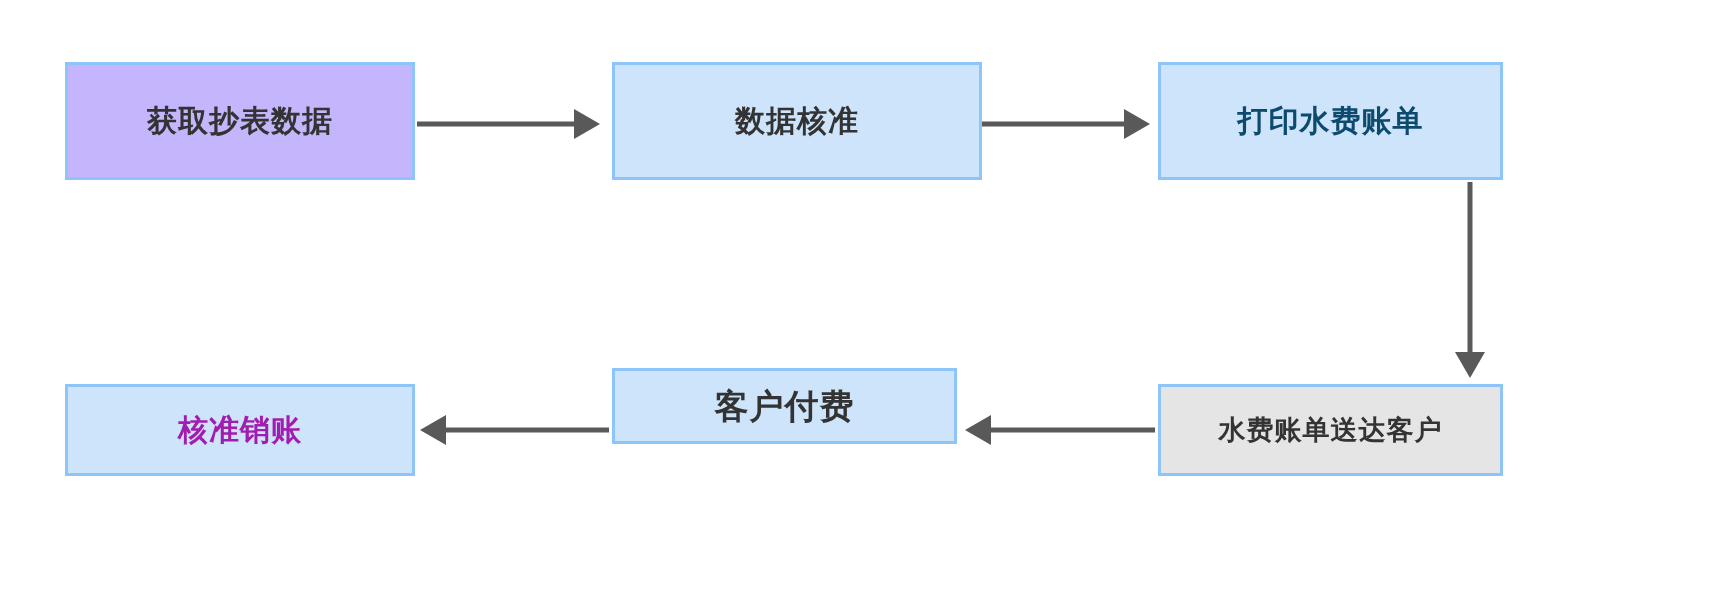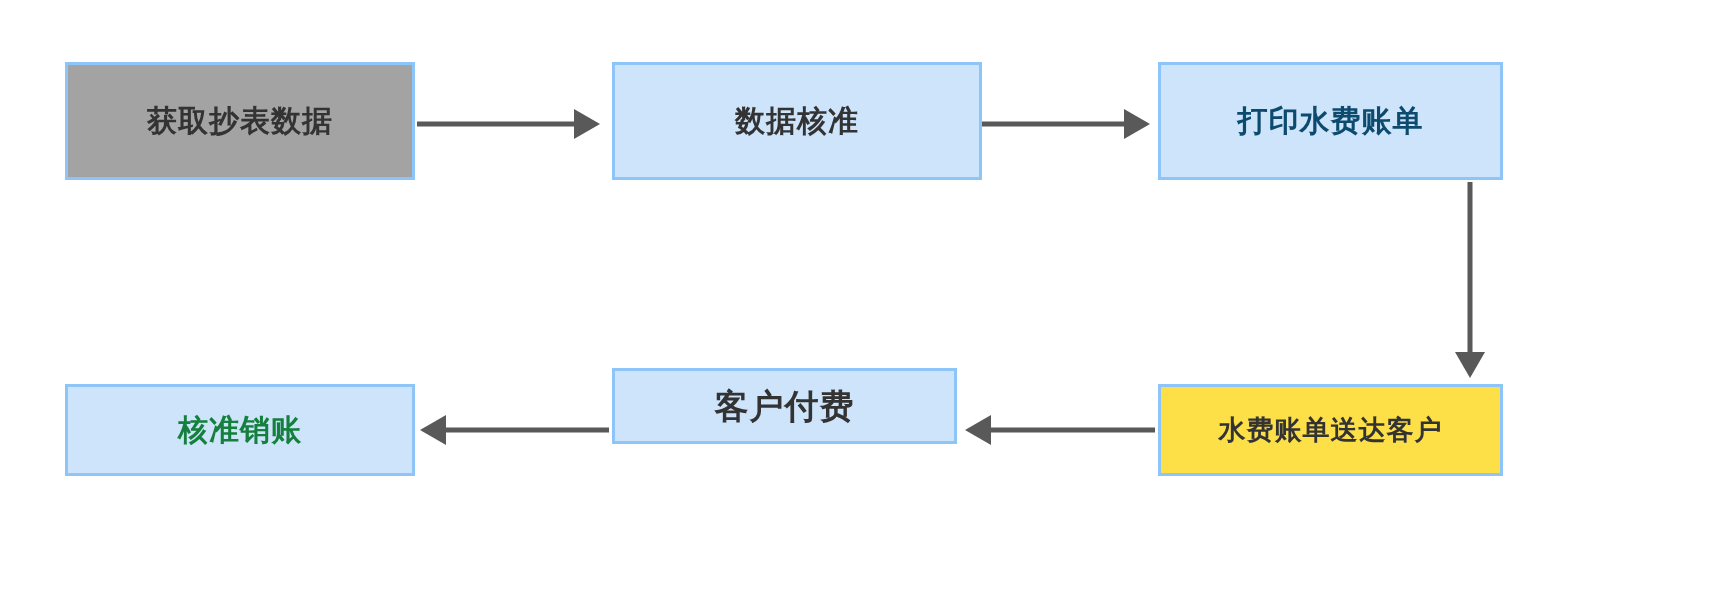--- a/index.html
+++ b/index.html
@@ -67,33 +67,33 @@
         <line class="edge-line" stroke="#595959" x1="1470" y1="182" x2="1470" y2="356"></line>
         <polygon class="edge-head" fill="#595959" points="1470,378 1455,352 1485,352"></polygon>
         <line class="edge-line" stroke="#595959" x1="1155" y1="430" x2="987" y2="430"></line>
         <polygon class="edge-head" fill="#595959" points="965,430 991,415 991,445"></polygon>
         <line class="edge-line" stroke="#595959" x1="609" y1="430" x2="442" y2="430"></line>
         <polygon class="edge-head" fill="#595959" points="420,430 446,415 446,445"></polygon>
       </g>
   </svg>
 
   <div id="nodes-layer">
-      <div class="node" style="left: 65px; top: 62px; width: 350px; height: 118px; background: #a3a3a3; border-color: rgb(142, 197, 248); color: rgb(51, 51, 51); font-size: 30px;">
+      <div class="node" style="left: 65px; top: 62px; width: 350px; height: 118px; background: #c4b5fd; border-color: rgb(142, 197, 248); color: rgb(51, 51, 51); font-size: 30px;">
         <span class="node-label">获取抄表数据</span>
       </div>
       <div class="node" style="left: 612px; top: 62px; width: 370px; height: 118px; background: rgb(205, 228, 251); border-color: rgb(142, 197, 248); color: rgb(51, 51, 51); font-size: 30px;">
         <span class="node-label">数据核准</span>
       </div>
       <div class="node" style="left: 1158px; top: 62px; width: 345px; height: 118px; background: rgb(205, 228, 251); border-color: rgb(142, 197, 248); color: #0c4a6e; font-size: 30px;">
         <span class="node-label">打印水费账单</span>
       </div>
-      <div class="node" style="left: 65px; top: 384px; width: 350px; height: 92px; background: rgb(205, 228, 251); border-color: rgb(142, 197, 248); color: #15803d; font-size: 30px;">
+      <div class="node" style="left: 65px; top: 384px; width: 350px; height: 92px; background: rgb(205, 228, 251); border-color: rgb(142, 197, 248); color: #a21caf; font-size: 30px;">
         <span class="node-label">核准销账</span>
       </div>
       <div class="node" style="left: 612px; top: 368px; width: 345px; height: 76px; background: rgb(205, 228, 251); border-color: rgb(142, 197, 248); color: rgb(51, 51, 51); font-size: 34px;">
         <span class="node-label">客户付费</span>
       </div>
-      <div class="node" style="left: 1158px; top: 384px; width: 345px; height: 92px; background: #fde047; border-color: rgb(142, 197, 248); color: rgb(51, 51, 51); font-size: 27px;">
+      <div class="node" style="left: 1158px; top: 384px; width: 345px; height: 92px; background: #e5e5e5; border-color: rgb(142, 197, 248); color: rgb(51, 51, 51); font-size: 27px;">
         <span class="node-label">水费账单送达客户</span>
       </div>
     </div>
 
 </div>
 
 </body></html>

